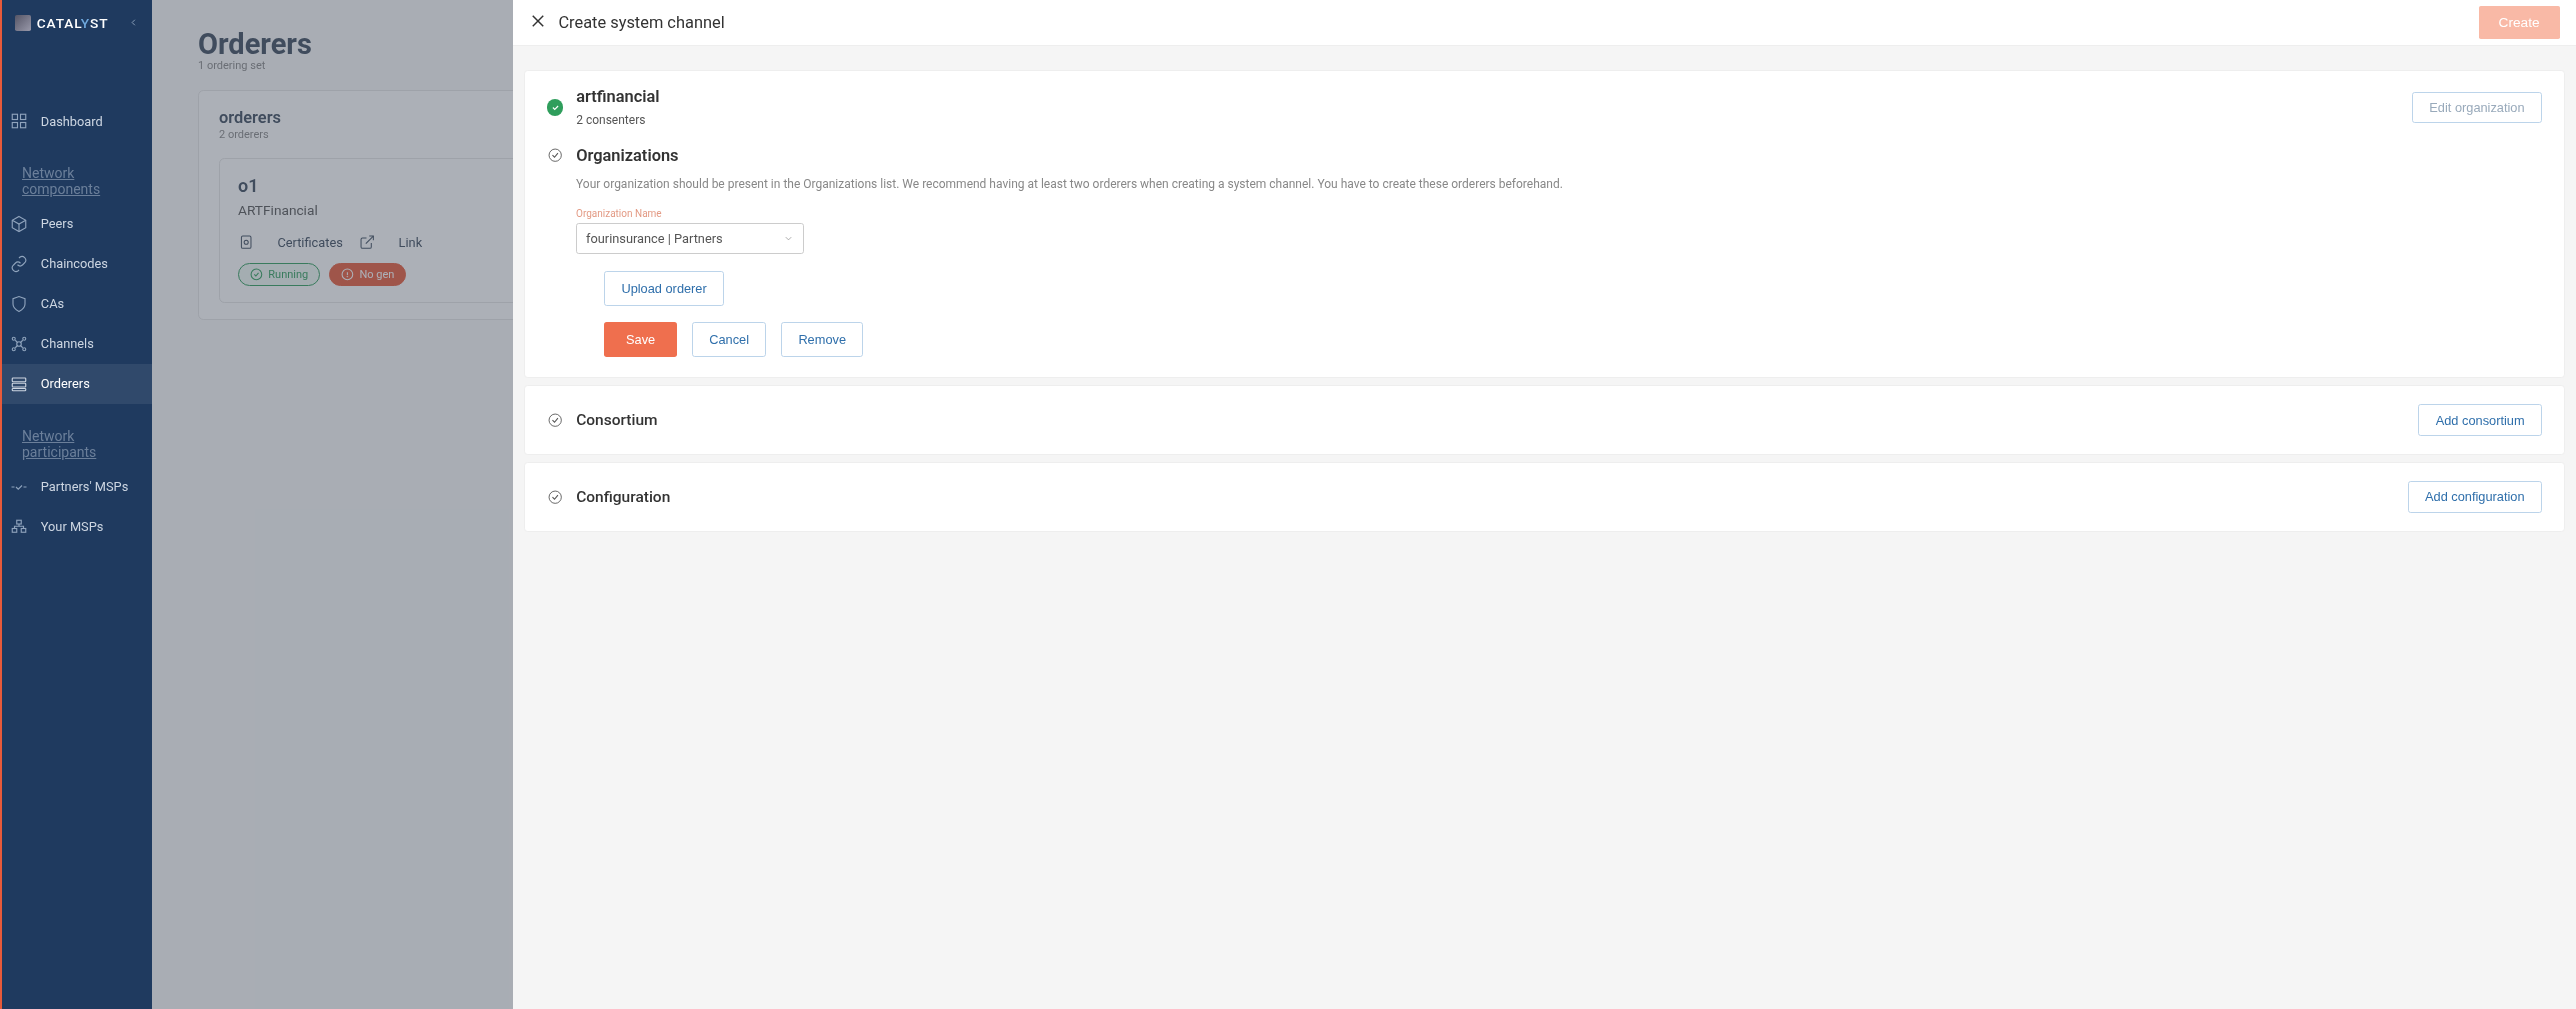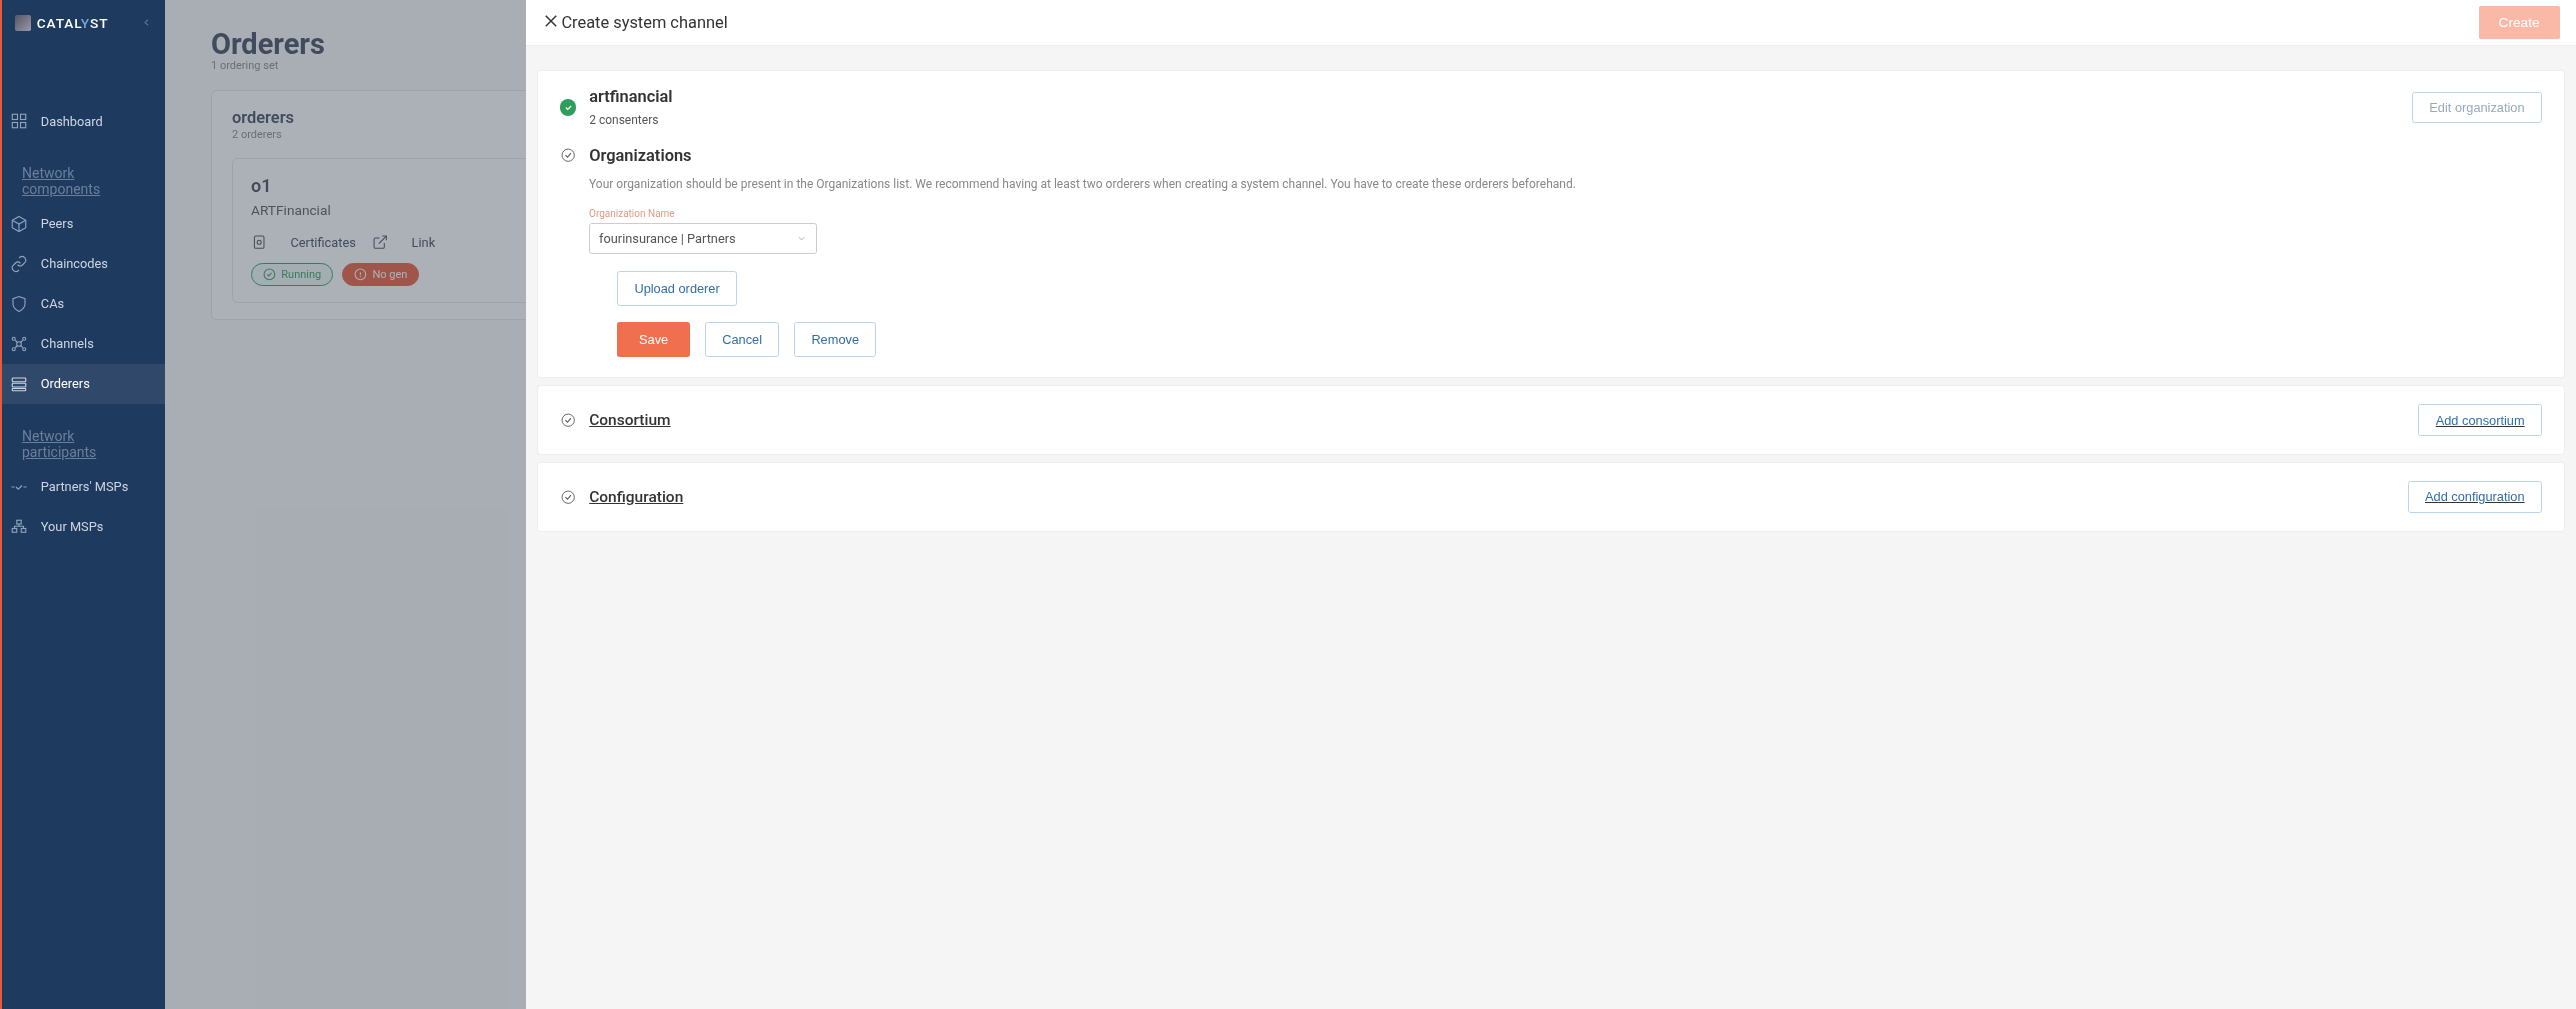--- a/index.html
+++ b/index.html
@@ -1,20 +1,20 @@
 <!DOCTYPE html>
 <html><head>
 <meta charset="utf-8">
 <style>
   * { box-sizing: border-box; margin: 0; padding: 0; }
   html, body { height: 100%; font-family: -apple-system, BlinkMacSystemFont, "Segoe UI", Roboto, sans-serif; font-size: 12.8px; color: #333; }
   body { display: flex; overflow: hidden; }
 
   
-  .sidebar { width: 165px; background: #1f3a5f; color: #cdd6e2; flex-shrink: 0; display: flex; flex-direction: column; border-left: 2.7px solid #e85a3a; }
+  .sidebar { width: 152px; background: #1f3a5f; color: #cdd6e2; flex-shrink: 0; display: flex; flex-direction: column; border-left: 2.7px solid #e85a3a; }
   .sidebar-header { height: 46px; display: flex; align-items: center; padding: 0 12.8px; justify-content: space-between; }
   .logo { display: flex; align-items: center; gap: 5.5px; font-weight: 500; font-size: 13.7px; letter-spacing: 0.9px; color: #fff; }
   .logo-icon { width: 16.4px; height: 16.4px; background: linear-gradient(135deg,#556,#99a); border-radius: 1.8px; position: relative; }
   .logo-y { color: #6fa8dc; }
   .collapse-chevron { color: #90a4bd; cursor: pointer; }
 
   .sidebar-spacer { height: 55px; }
   .nav-section-label { font-size: 14px; color: #6b7f9a; padding: 7.3px 20px; text-decoration: underline; }
   .nav-item { display: flex; align-items: center; gap: 12.8px; padding: 11px 8px; cursor: pointer; color: #cdd6e2; font-size: 12.8px; }
   .nav-item.active { background: rgba(255,255,255,0.08); color: #fff; }
@@ -41,21 +41,21 @@
   .status-row { display: flex; gap: 9px; margin-top: 12.8px; }
   .pill { display: inline-flex; align-items: center; gap: 5.5px; border-radius: 12.8px; padding: 3.7px 11px; font-size: 11px; border: 0.9px solid; }
   .pill.running { color: #2f9e5c; border-color: #2f9e5c; background: #f0faf4; }
   .pill.error { color: #fff; background: #e85a3a; border-color: #e85a3a; }
   .pill svg { width: 12.8px; height: 12.8px; }
 
   
   .overlay { position: absolute; inset: 0; background: rgba(70,80,95,0.45); }
   .panel { position: absolute; top: 0; right: 0; bottom: 0; left: 361px; background: #f5f5f5; display: flex; flex-direction: column; }
   .panel-header { height: 46px; background: #fff; border-bottom: 0.9px solid #eee; display: flex; align-items: center; padding: 0 16.4px; justify-content: space-between; }
-  .panel-header-left { display: flex; align-items: center; gap: 1px; }
+  .panel-header-left { display: flex; align-items: center; gap: 11px; }
   .close-x { cursor: pointer; }
   .close-x svg { width: 18px; height: 18px; stroke: #333; stroke-width: 2; }
   .panel-title { font-size: 16.4px; color: #333; }
   .create-btn { background: #f9b9a6; color: #fff; border: none; border-radius: 1.8px; padding: 9px 20px; font-size: 13.7px; cursor: pointer; }
 
   .panel-body { flex: 1; overflow-y: auto; padding: 24px 11px 27px; }
 
   .section { background: #fff; border: 0.9px solid #eee; border-radius: 3.7px; margin-bottom: 7.3px; }
   .section-head { display: flex; align-items: center; justify-content: space-between; padding: 14.6px 22px; }
   .section-head-left { display: flex; align-items: center; gap: 12.8px; }
@@ -75,21 +75,21 @@
   .solid-btn { background: #ef6f4e; color: #fff; border: none; padding: 9px 22px; border-radius: 2.7px; font-size: 12.8px; cursor: pointer; }
 
   .section-body { padding: 0 22px 20px 51px; }
   .help-text { font-size: 12px; color: #888; margin-bottom: 16.4px; }
   .field-label { font-size: 10px; color: #e39a84; margin-bottom: 3.7px; }
   .select { width: 228px; border: 0.9px solid #ccc; border-radius: 2.7px; padding: 7.3px 9px; font-size: 12.8px; color: #555; display: flex; justify-content: space-between; align-items: center; cursor: pointer; background: #fff; }
   .select svg { width: 11px; height: 11px; stroke: #888; fill: none; stroke-width: 1.5; }
   .btn-row { display: flex; gap: 14.6px; margin-top: 16.4px; padding-left: 28px; }
   .btn-row.second { margin-top: 16.4px; }
 
-  .section.simple .section-head { padding: 18px 22px; text-decoration: underline; }
+  .section.simple .section-head { padding: 18px 22px; }
   .section.top-org .section-head { padding: 16.4px 22px 12.8px; }
 </style>
 </head>
 <body>
 
 <nav class="sidebar">
   <div class="sidebar-header">
     <div class="logo">
       <span class="logo-icon"></span>
       <span>

